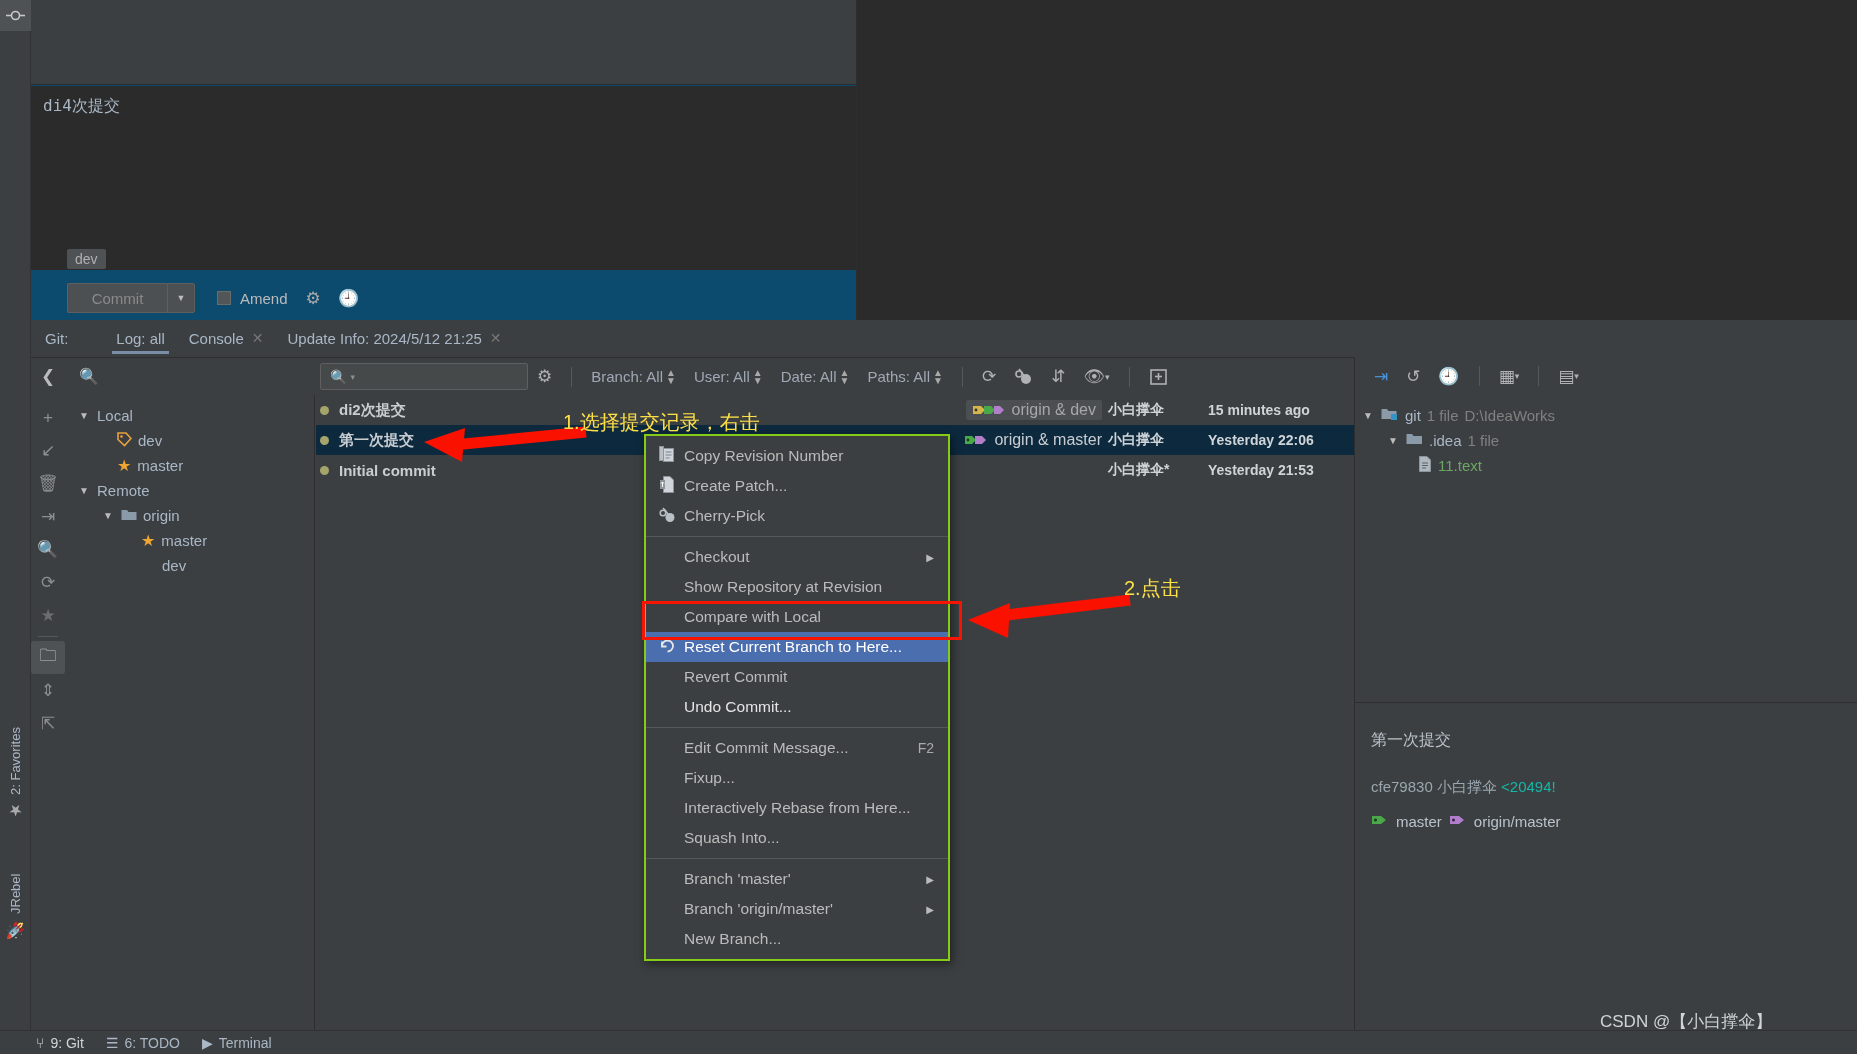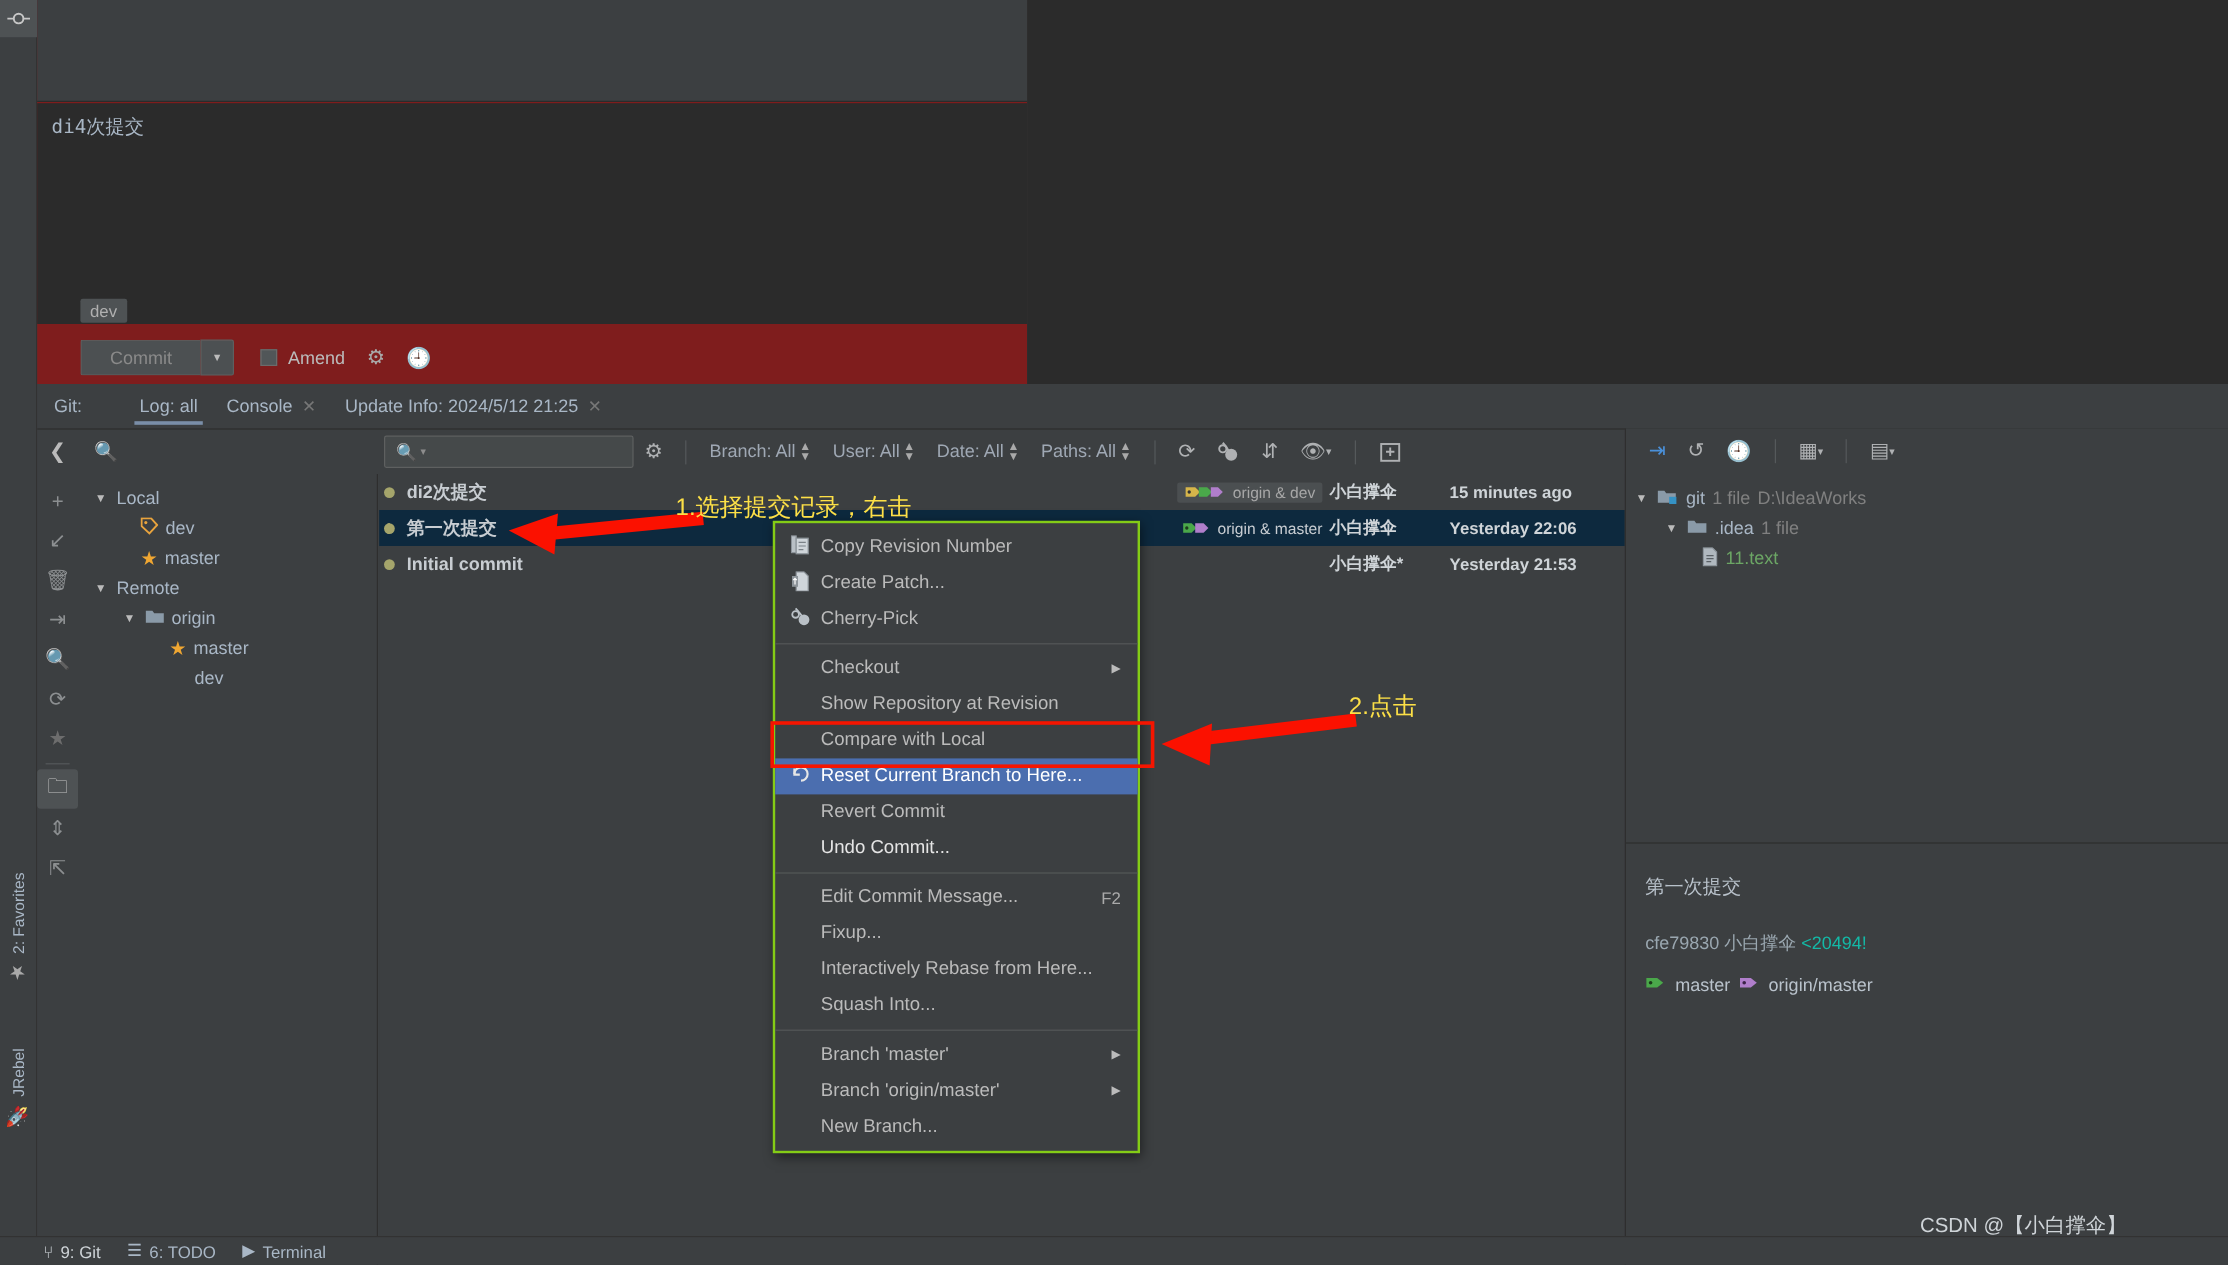--- a/index.html
+++ b/index.html
@@ -27,21 +27,21 @@
     font-size: 13px; color: #a9b7c6; display: flex; align-items: center; gap: 6px;
     white-space: nowrap;
   }
   .vert-label .glyph { font-size: 16px; color: #a9a9a9; }
   #fav-label { top: 690px; height: 130px; }
   #jrebel-label { top: 830px; height: 110px; }
 
   
   .commit-panel {
     position: absolute; left: 31px; top: 0; width: 825px; height: 320px;
-    background: #7f1d1d;
+    background: #0c4a6e;
   }
   .commit-filelist {
     position: absolute; left: 0; top: 0; width: 825px; height: 85px;
     background: #3c3f41; border-bottom: 1px solid #2b2b2b;
   }
   .commit-msg {
     position: absolute; left: 0; top: 86px; width: 825px; height: 184px;
     background: #2b2b2b; padding: 10px 10px 0 12px;
     font-family: "DejaVu Sans Mono", "Liberation Mono", monospace;
     font-size: 16px; color: #a9b7c6;
@@ -156,21 +156,21 @@
   .commit-row.selected { background: #0d293e; }
   .graph-cell { width: 16px; display: flex; justify-content: center; position: relative; }
   .node {
     width: 9px; height: 9px; border-radius: 50%; background: #a5a56b; z-index: 2;
   }
   .graph-line {
     position: absolute; left: 50%; transform: translateX(-50%);
     width: 2px; background: #a5a56b; top: 0; bottom: 0;
   }
   .subject { padding-left: 7px; flex: 1; white-space: nowrap; overflow: hidden; }
-  .ref-chip { display: flex; align-items: center; gap: 4px; font-size: 13px; font-weight: normal; margin-right: 6px; }
+  .ref-chip { display: flex; align-items: center; gap: 4px; font-size: 16px; font-weight: normal; margin-right: 6px; }
   .ref-chip.boxed { background: #4b4f51; padding: 1px 6px; border-radius: 2px; color: #a7a7a7; }
   .author { width: 96px; font-size: 14px; color: #cfd4d8; }
   .datecell { width: 150px; font-size: 14px; color: #cfd4d8; padding-left: 4px; }
 
   
   .details-toolbar {
     position: absolute; left: 1354px; top: 357px; width: 503px; height: 38px;
     background: #3c3f41; display: flex; align-items: center; padding-left: 10px;
     border-left: 1px solid #2e2e2e;
   }

